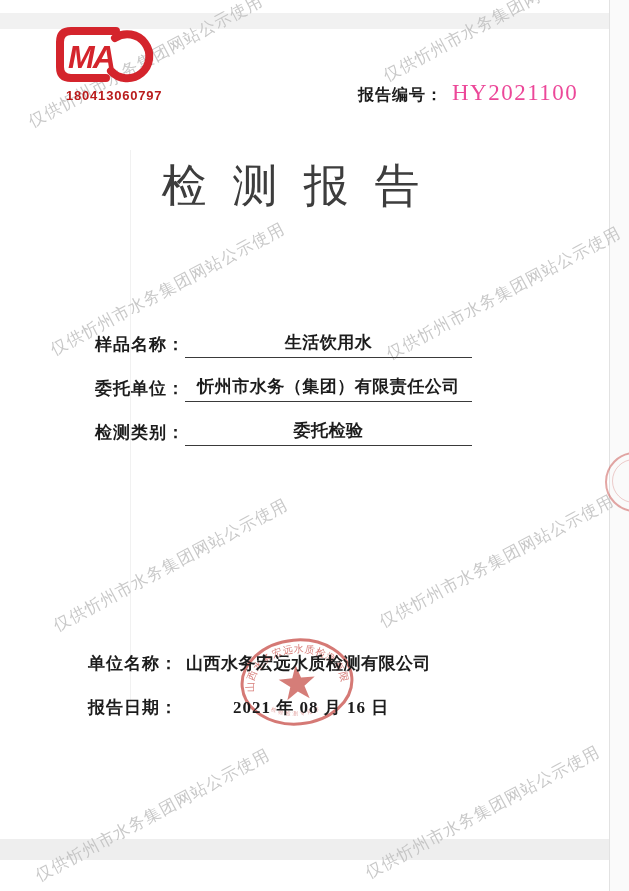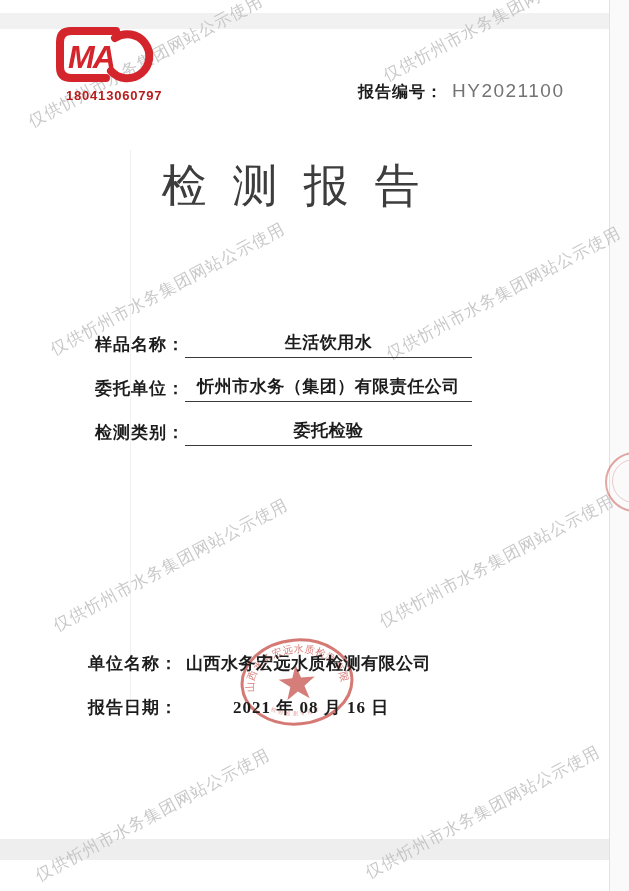--- a/index.html
+++ b/index.html
@@ -23,21 +23,21 @@
   .wm7{left:37px;top:866px;} .wm8{left:367px;top:863px;}
 
   
   .cma{position:absolute;left:54px;top:24px;z-index:2;}
   .cma-number{font-family:"Liberation Sans","DejaVu Sans",sans-serif;font-weight:700;
       font-size:13px;letter-spacing:.8px;color:#b91c1c;margin-top:-2px;padding-left:12px;}
 
   
   .repno{position:absolute;left:358px;top:80px;z-index:2;display:flex;align-items:baseline;gap:9px;}
   .repno .lbl{font-size:16px;font-weight:700;letter-spacing:1px;}
-  .repno .val{font-size:19px;letter-spacing:1.5px;font-family:Liberation Sans, sans-serif;color:#737373;}
+  .repno .val{font-size:23px;letter-spacing:1.5px;font-family:Liberation Serif, serif;color:#ec4899;}
 
   
   .title{position:absolute;left:0;top:156px;width:573px;text-align:center;z-index:2;
       font-family:"Liberation Sans","DejaVu Sans",sans-serif;font-weight:500;color:#3d3d3d;
       font-size:45px;letter-spacing:26px;text-indent:34px;}
 
   
   .field{position:absolute;left:95px;z-index:2;display:flex;align-items:flex-end;}
   .f1{top:331px;} .f2{top:375px;} .f3{top:419px;}
   .field .lbl{font-size:17px;font-weight:700;letter-spacing:1px;padding-bottom:2px;}

